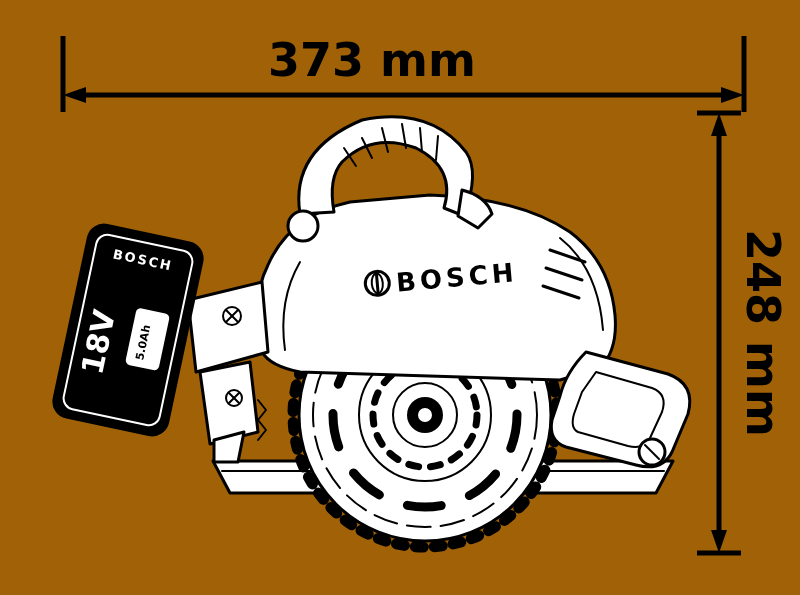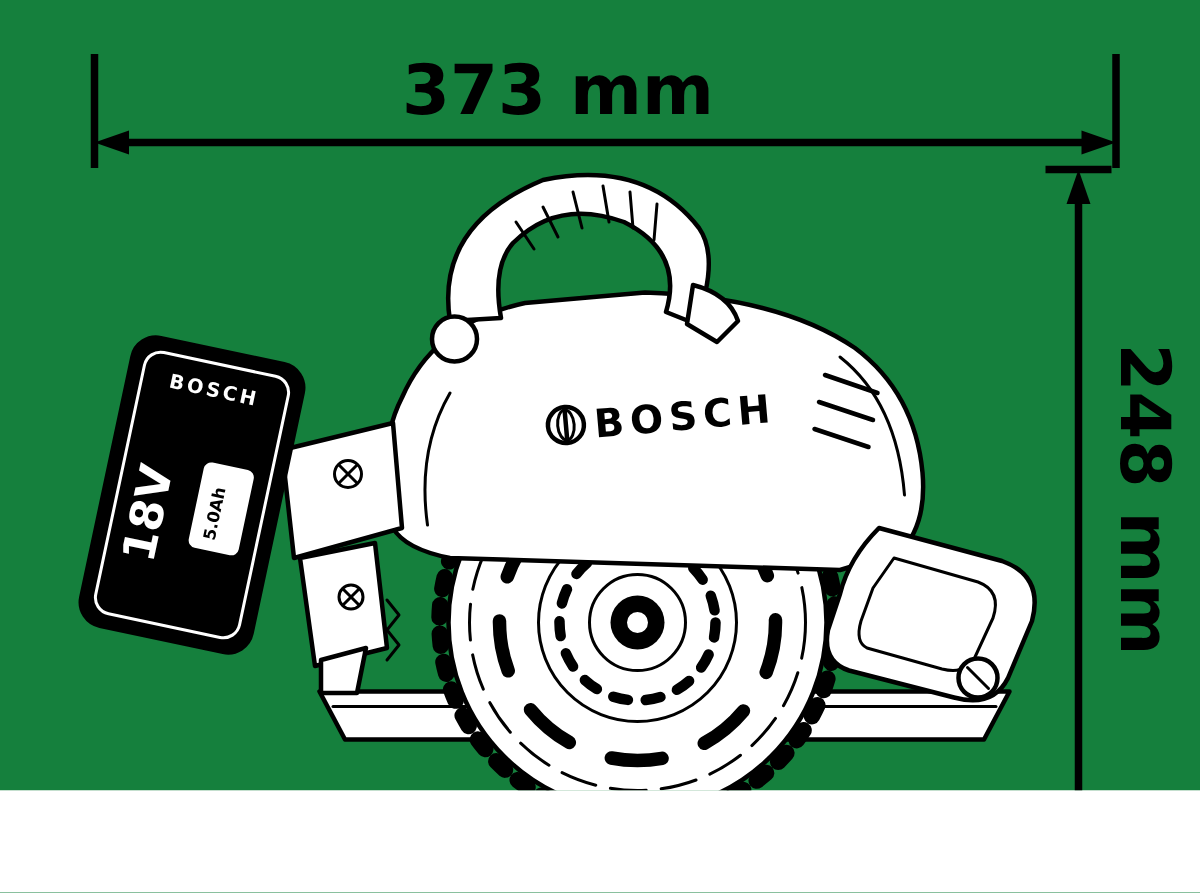--- a/index.html
+++ b/index.html
@@ -1,19 +1,19 @@
 <!DOCTYPE html>
 <html><head>
 <meta charset="utf-8">
 <style>
   html,body{margin:0;padding:0;background:#ffffff;}
   .stage{
     position:relative;
-    width:800px;height:527px;
-    background:#15803d;
+    width:800px;height:595px;
+    background:#a16207;
     font-family:"DejaVu Sans", sans-serif;
     overflow:hidden;
   }
   svg{display:block;}
   .dim-label{
     font-family:"DejaVu Sans", sans-serif;
     font-size:46px;
     font-weight:bold;
     fill:#000;
   }

